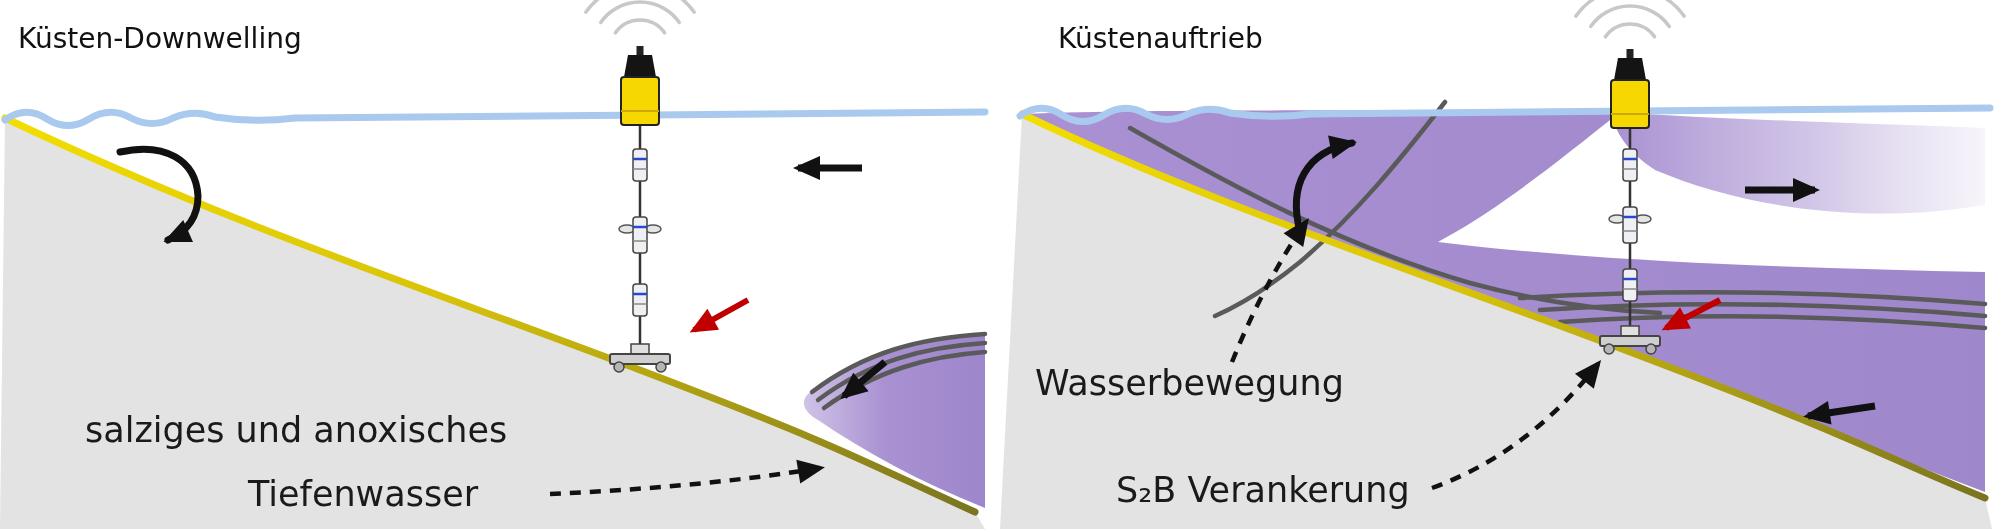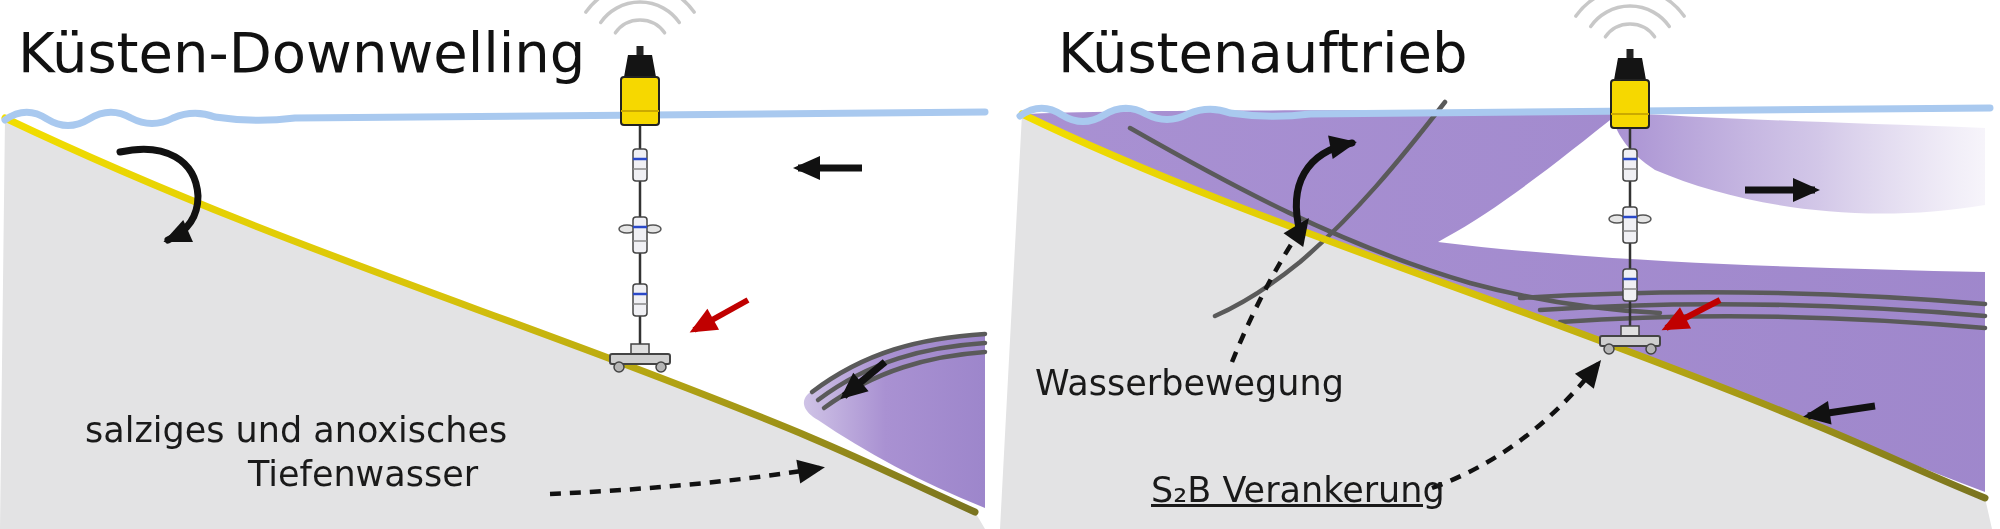--- a/index.html
+++ b/index.html
@@ -16,21 +16,21 @@
   #right-svg{left:1000px;}
   .diagram-label{
     position:absolute;
     font-size:35px;
     line-height:1.05;
     color:#1a1a1a;
     white-space:nowrap;
   }
   .panel-title{
     position:absolute;
-    font-size:56px;
+    font-size:28px;
     line-height:1.05;
     color:#111;
     white-space:nowrap;
   }
 </style>
 </head>
 <body>
 
 <div class="stage">
 
@@ -183,19 +183,19 @@
     <path d="M 300 232 C 288 185, 306 152, 352 143" fill="none" stroke="#111" stroke-width="7" stroke-linecap="round" marker-end="url(#mR-black)"></path>
     <path d="M 745 190 L 815 190" fill="none" stroke="#111" stroke-width="7" marker-end="url(#mR-black)"></path>
     <path d="M 720 300 L 666 328" fill="none" stroke="#c00000" stroke-width="6" marker-end="url(#mR-red)"></path>
     <path d="M 875 406 L 808 416" fill="none" stroke="#111" stroke-width="7" marker-end="url(#mR-black)"></path>
     <path d="M 232 362 C 252 312, 278 262, 306 222" fill="none" stroke="#111" stroke-width="4.5" stroke-dasharray="11 9" marker-end="url(#mR-black)"></path>
     <path d="M 432 488 C 495 465, 550 425, 598 364" fill="none" stroke="#111" stroke-width="4.5" stroke-dasharray="11 9" marker-end="url(#mR-black)"></path>
   </svg>
 
   <div class="panel-title" style="left:18px; top:24px;">Küsten-Downwelling</div>
   <div class="diagram-label" style="left:85px; top:412px;">salziges und anoxisches</div>
-  <div class="diagram-label" style="left:248px; top:456px;">Tiefenwasser</div>
+  <div class="diagram-label" style="left:248px; top:476px;">Tiefenwasser</div>
 
   <div class="panel-title" style="left:1058px; top:24px;text-align:center;">Küstenauftrieb</div>
   <div class="diagram-label" style="left:1035px; top:365px;">Wasserbewegung</div>
-  <div class="diagram-label" style="left:1151px; top:472px;text-decoration:underline;">S₂B Verankerung</div>
+  <div class="diagram-label" style="left:1116px; top:472px;">S₂B Verankerung</div>
 
 </div>
 
 </body></html>

